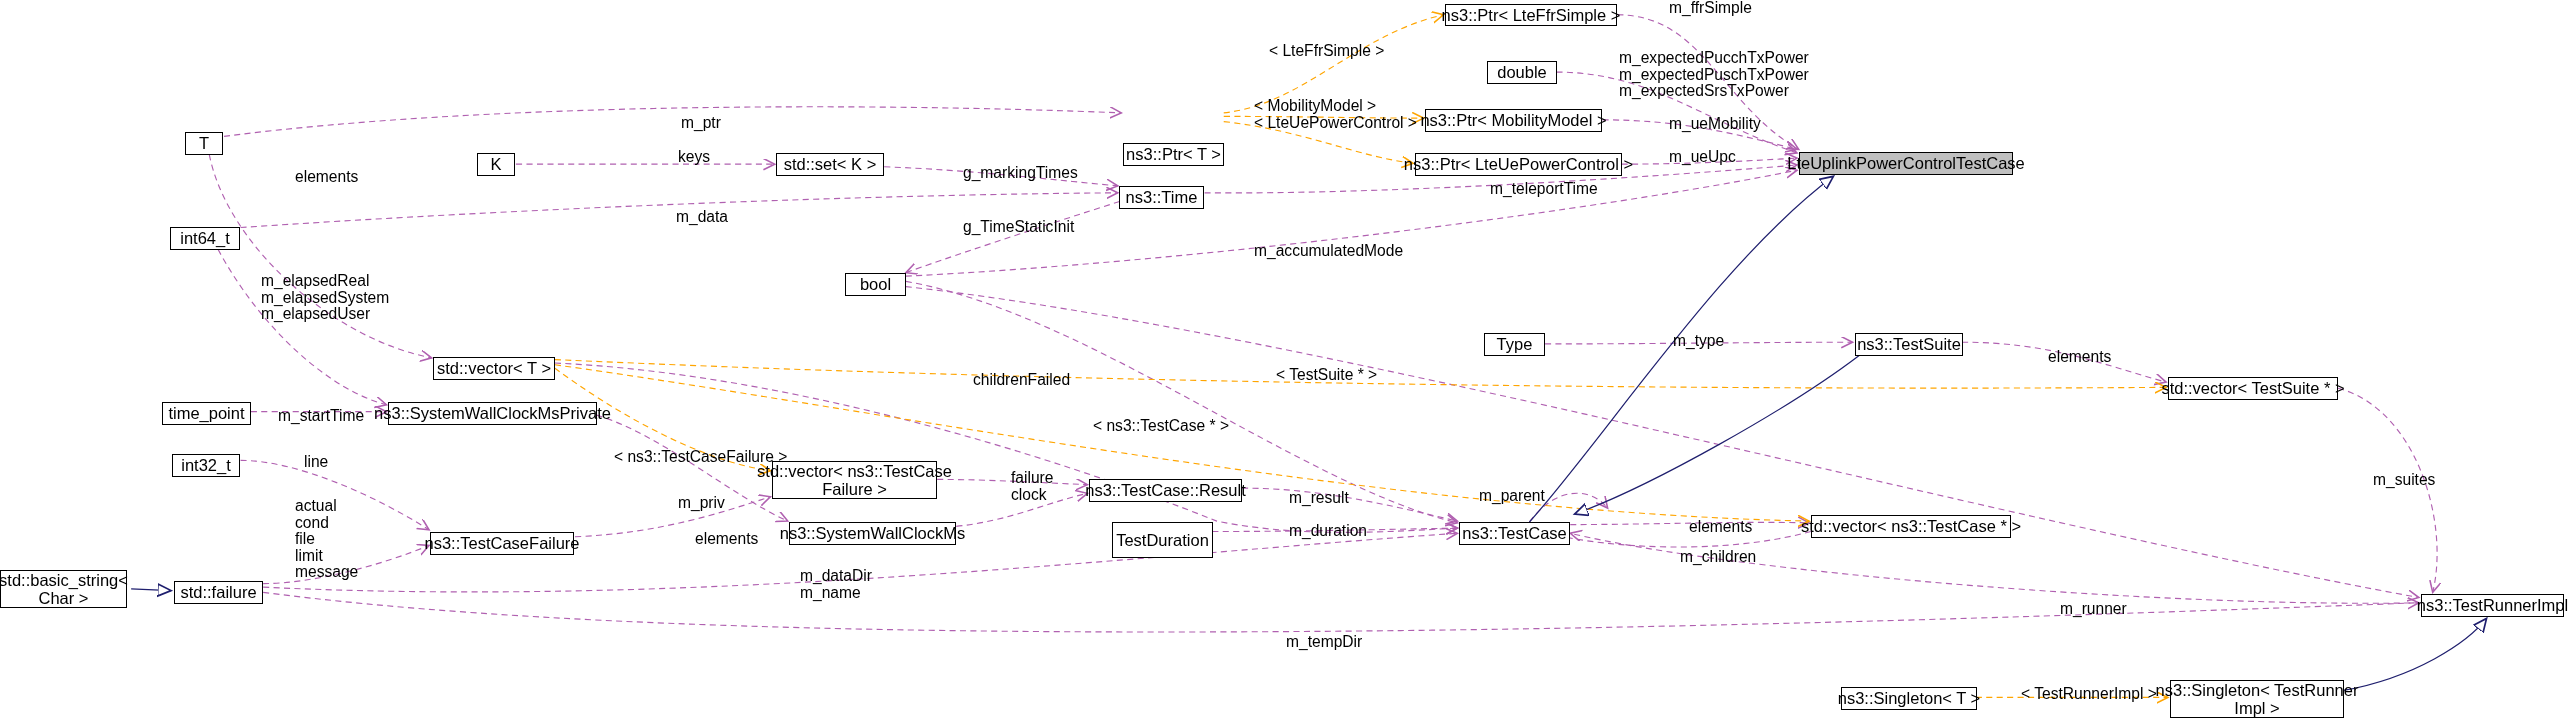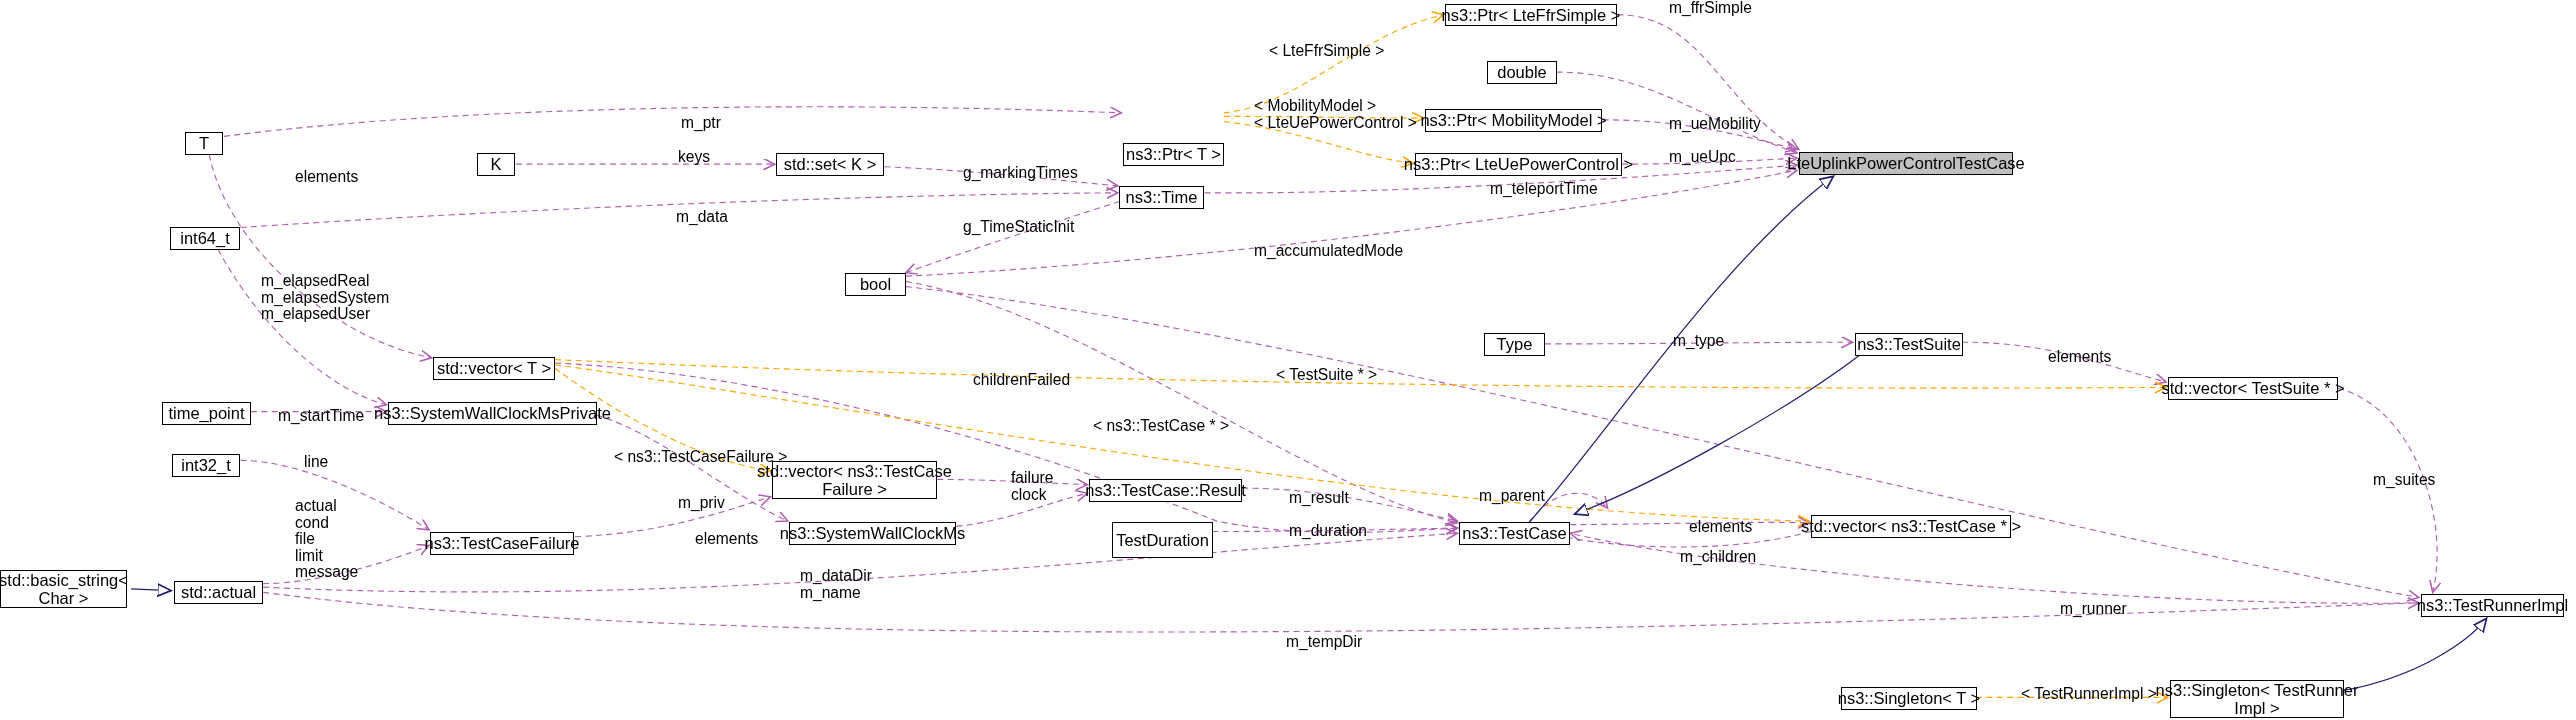--- a/index.html
+++ b/index.html
@@ -149,32 +149,35 @@
   <div class="node" style="left:772px;top:461px;width:165px;height:38px;"><span>std::vector&lt; ns3::TestCase
 Failure &gt;</span></div>
   <div class="node" style="left:1089px;top:479px;width:153px;height:22.6px;"><span>ns3::TestCase::Result</span></div>
   <div class="node" style="left:1112px;top:522px;width:101px;height:36px;"><span>TestDuration</span></div>
   <div class="node" style="left:1459px;top:522px;width:111px;height:22.6px;"><span>ns3::TestCase</span></div>
   <div class="node" style="left:1811px;top:515px;width:200px;height:22.6px;"><span>std::vector&lt; ns3::TestCase * &gt;</span></div>
   <div class="node" style="left:430px;top:532px;width:144px;height:22.6px;"><span>ns3::TestCaseFailure</span></div>
   <div class="node" style="left:789px;top:522px;width:167px;height:22.6px;"><span>ns3::SystemWallClockMs</span></div>
   <div class="node" style="left:0;top:570px;width:127px;height:38px;"><span>std::basic_string&lt;
 Char &gt;</span></div>
-  <div class="node" style="left:174px;top:581px;width:89px;height:22.6px;"><span>std::actual</span></div>
+  <div class="node" style="left:174px;top:581px;width:89px;height:22.6px;"><span>std::failure</span></div>
   <div class="node" style="left:2421px;top:594px;width:143px;height:22.6px;"><span>ns3::TestRunnerImpl</span></div>
   <div class="node" style="left:1841px;top:687px;width:136px;height:22.6px;"><span>ns3::Singleton&lt; T &gt;</span></div>
   <div class="node" style="left:2170px;top:680px;width:174px;height:38px;"><span>ns3::Singleton&lt; TestRunner
 Impl &gt;</span></div>
 
   <svg class="edges" style="z-index:0;" viewBox="0 0 2964 829">
     <path d="M150,678 L196,680" stroke="#1f1f6e" fill="none" stroke-width="1.4" marker-end="url(#arrSolid)"></path>
   </svg>
 
   <div class="label" style="left:1669px;top:0px;">m_ffrSimple</div>
   <div class="label" style="left:1269px;top:43px;">&lt; LteFfrSimple &gt;</div>
+  <div class="label" style="left:1619px;top:50px;">m_expectedPucchTxPower
+m_expectedPuschTxPower
+m_expectedSrsTxPower</div>
   <div class="label" style="left:681px;top:115px;">m_ptr</div>
   <div class="label" style="left:1254px;top:98px;">&lt; MobilityModel &gt;
 &lt; LteUePowerControl &gt;</div>
   <div class="label" style="left:1669px;top:116px;">m_ueMobility</div>
   <div class="label" style="left:1669px;top:149px;">m_ueUpc</div>
   <div class="label" style="left:295px;top:169px;">elements</div>
   <div class="label" style="left:678px;top:149px;">keys</div>
   <div class="label" style="left:963px;top:165px;">g_markingTimes</div>
   <div class="label" style="left:1490px;top:181px;">m_teleportTime</div>
   <div class="label" style="left:676px;top:209px;">m_data</div>

